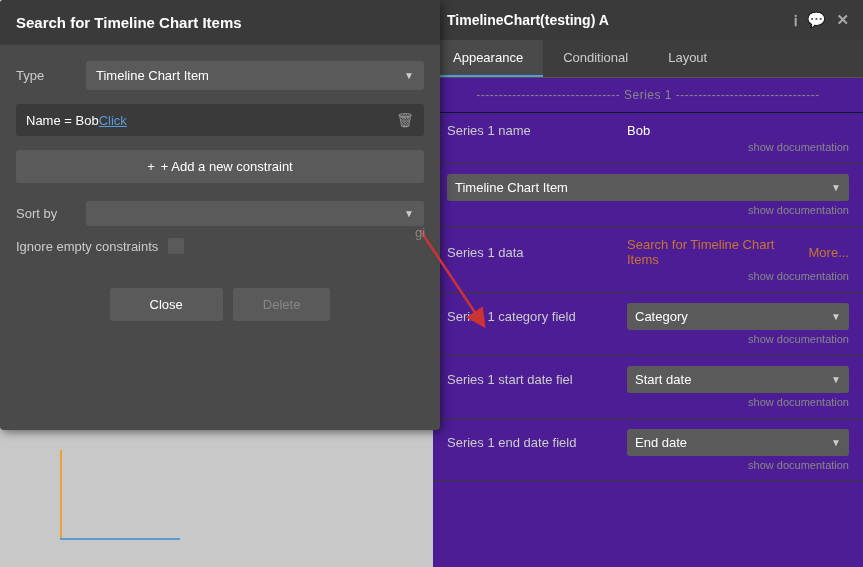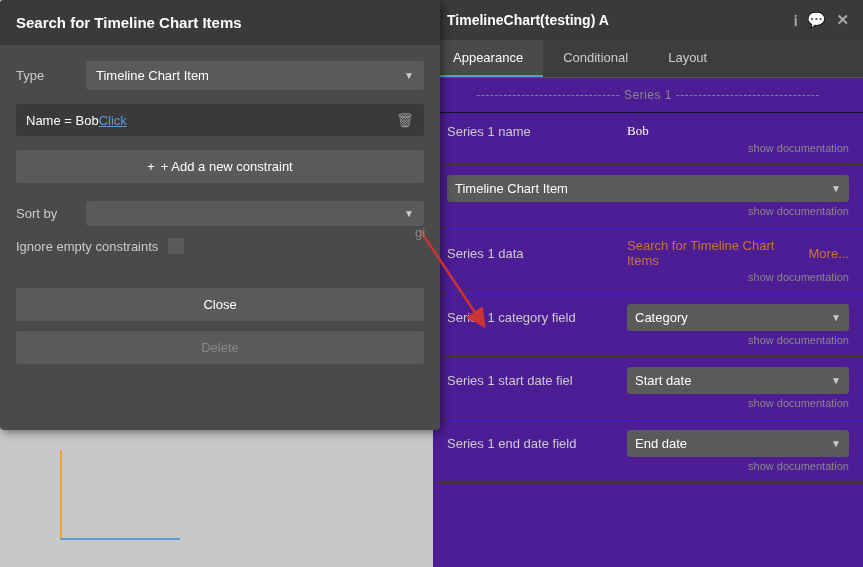--- a/index.html
+++ b/index.html
@@ -130,21 +130,20 @@
       height: 16px;
       background: #5a5a5a;
       border-radius: 2px;
     }
 
     .panel-footer {
       display: flex;
       gap: 10px;
       padding: 0 16px 16px;
       justify-content: center;
-      flex-direction: column;
     }
 
     .btn-close {
       background: #5a5a5a;
       color: #fff;
       border: none;
       padding: 9px 40px;
       border-radius: 3px;
       cursor: pointer;
       font-size: 13px;
@@ -242,21 +241,20 @@
     .property-label {
       color: #ccc;
       min-width: 170px;
       font-size: 13px;
     }
 
     .property-value {
       color: #fff;
       flex: 1;
       font-size: 13px;
-      font-family: Liberation Serif, serif;
     }
 
     .property-dropdown {
       background: #5a5a5a;
       border: none;
       color: #fff;
       padding: 6px 8px;
       border-radius: 3px;
       flex: 1;
       display: flex;

